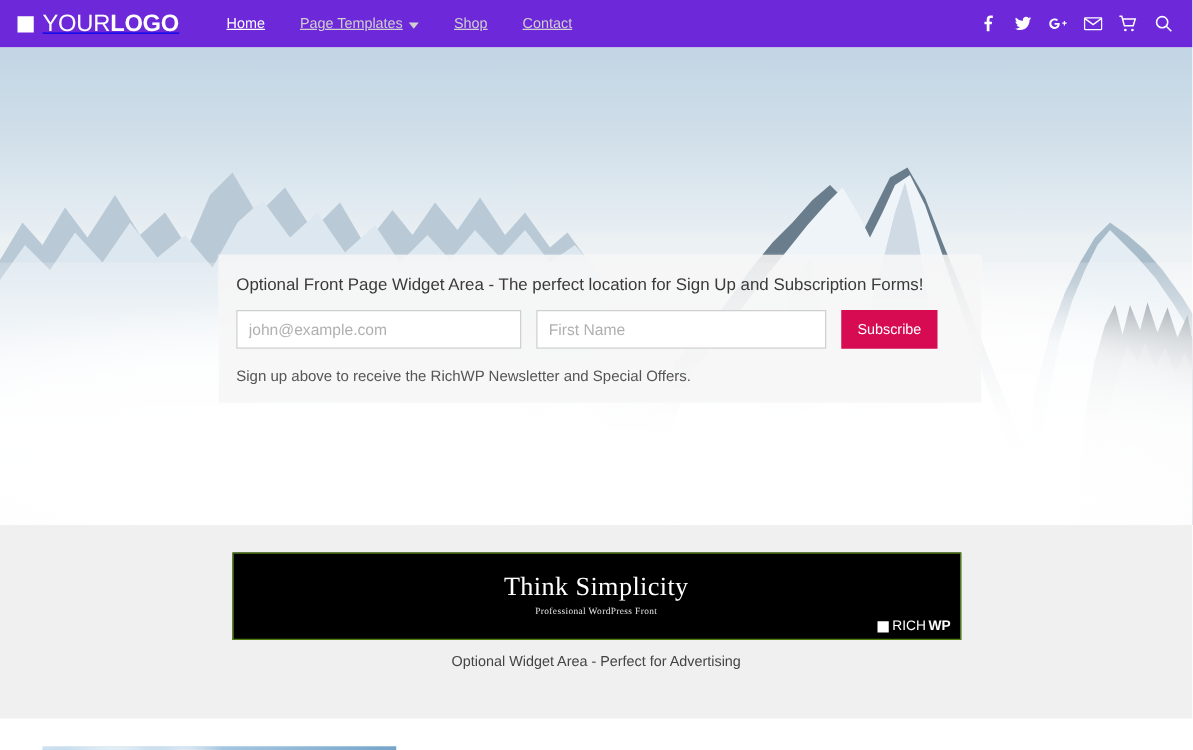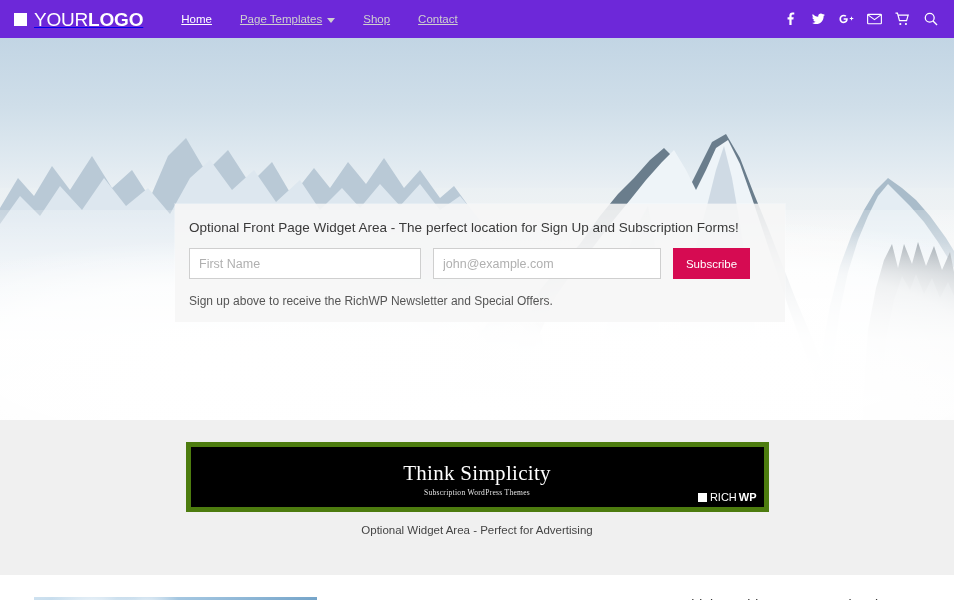--- a/index.html
+++ b/index.html
@@ -154,21 +154,21 @@
     background: #f0f0f0;
     height: 155px;
     padding-top: 22px;
     text-align: center;
   }
   .ad-banner {
     width: 583px; height: 70px;
     margin: 0 auto;
     background: #000000;
     position: relative;
-    border: 5px solid #4d7c0f;
+    border: 1px solid #4d7c0f;
   }
   .ad-brandline { position: absolute; left: 0; right: 0; top: 16px; text-align: center; }
   .ad-brand {
     color: #ffffff;
     font-family: "Liberation Serif", serif;
     font-size: 21px;
     letter-spacing: .3px;
     line-height: 1;
   }
   .ad-sub {
@@ -329,33 +329,33 @@
     <path d="M880 382 L886 300 L894 262 L902 238 L910 252 L916 236 L924 256 L932 240 L940 260 L948 244 L954 258 L954 382 Z" fill="#7b8b97"></path>
 
     <path d="M440 382 L460 330 L478 298 L496 274 L512 258 L528 272 L540 296 L552 328 L564 362 L570 382 Z" fill="#93a6b4" opacity=".8"></path>
   </svg>
 
   <div class="cloudbank"></div>
 
   <div class="fp-widget">
     <div class="fp-title">Optional Front Page Widget Area - The perfect location for Sign Up and Subscription Forms!</div>
     <form class="fp-form">
+      <input id="fp-email" class="fp-input" type="text" placeholder="john@example.com" style="">
       <input id="fp-first" class="fp-input" type="text" placeholder="First Name" style="">
-      <input id="fp-email" class="fp-input" type="text" placeholder="john@example.com" style="">
       <button class="fp-submit" type="submit">Subscribe</button>
     </form>
     <div class="fp-note">Sign up above to receive the RichWP Newsletter and Special Offers.</div>
   </div>
 </section>
 
 <section class="ad-section">
   <div class="ad-banner">
     <div class="ad-brandline">
       <div class="ad-brand">Think Simplicity</div>
-      <div class="ad-sub">Subscription WordPress Themes</div>
+      <div class="ad-sub">Professional WordPress Front</div>
     </div>
     <div class="ad-richwp">
       <span class="sq"></span>
         <span>RICH</span>
         <span class="b">WP</span>
     </div>
   </div>
   <div class="ad-caption">Optional Widget Area - Perfect for Advertising</div>
 </section>
 

